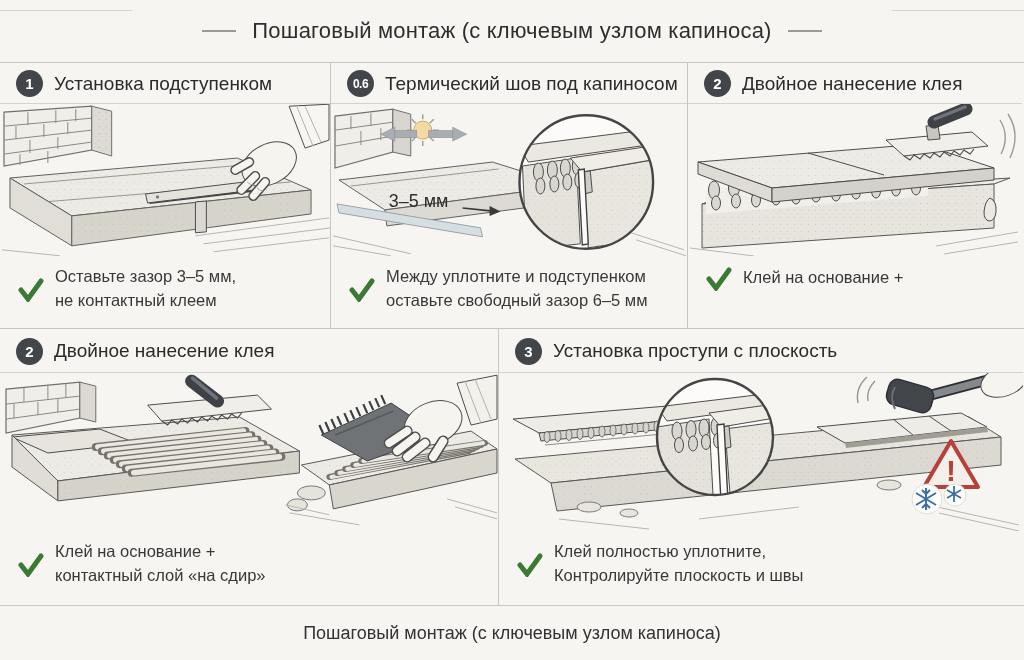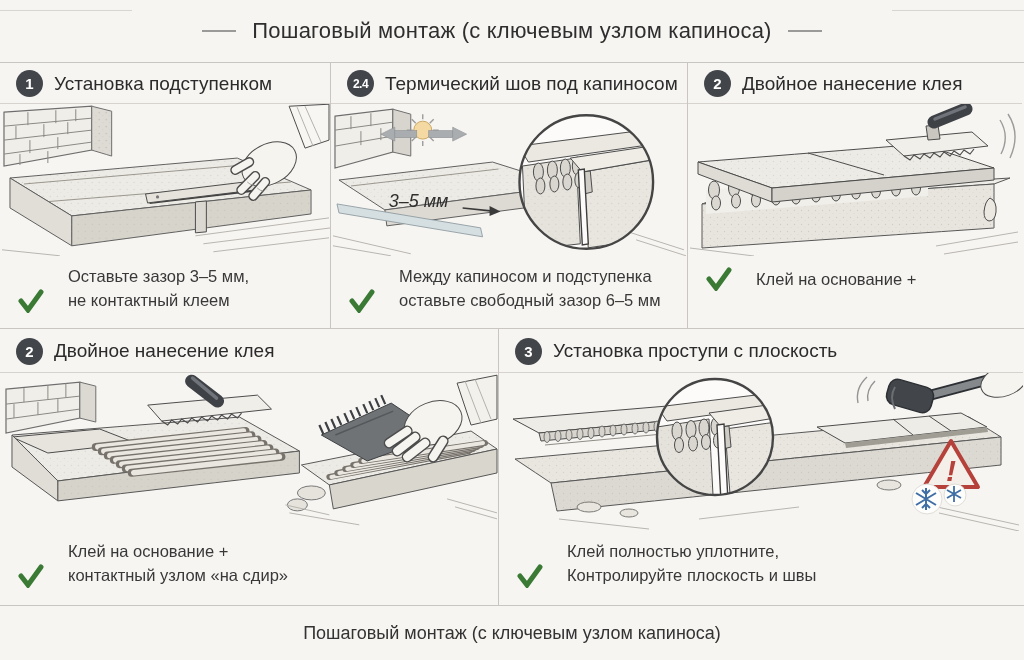--- a/index.html
+++ b/index.html
@@ -37,25 +37,25 @@
   }
   .row2 .panel-header{height:44px;}
   .badge{
     width:27px;height:27px;border-radius:50%;background:#42464a;color:#fff;
     display:flex;align-items:center;justify-content:center;
     font-size:15px;font-weight:bold;flex-shrink:0;
   }
   .badge.small{font-size:12px;letter-spacing:-0.5px;}
   .panel-title{font-size:19px;color:#2b2b2b;white-space:nowrap;}
 
-  .ill{flex:0 0 auto;font-style:italic;}
+  .ill{flex:0 0 auto;}
   .ill svg{display:block;}
 
   .note{
-    display:flex;align-items:flex-end;gap:24px;
+    display:flex;align-items:center;gap:11px;
     padding:8px 10px 0 18px;
   }
   .note svg{flex-shrink:0;margin-top:3px;}
   .note-text{font-size:16.5px;line-height:1.48;color:#383838;}
 
   .footer-title{
     height:54px;display:flex;align-items:center;justify-content:center;
     font-size:18px;color:#333;
   }
 </style>
@@ -123,21 +123,21 @@
       </svg>
       <div class="note-text">
         <div>Оставьте зазор 3–5 мм,</div>
         <div>не контактный клеем</div>
       </div>
     </div>
   </div>
 
   <div class="panel p2 vline">
     <div class="panel-header">
-      <span class="badge small">2.4</span>
+      <span class="badge small">0.6</span>
       <span class="panel-title">Термический шов под капиносом</span>
     </div>
     <div class="ill">
       <svg width="100%" height="152" viewBox="0 0 357 152" preserveAspectRatio="xMidYMid meet">
         <defs>
           <pattern id="st2" width="7" height="7" patternUnits="userSpaceOnUse">
             <circle cx="1.5" cy="1.5" r="0.7" fill="#bdbab4"></circle>
               <circle cx="5" cy="4.5" r="0.5" fill="#ccc9c3"></circle>
           </pattern>
           <clipPath id="mag2">
@@ -196,21 +196,21 @@
           </g>
           <circle cx="256" cy="78" r="67" fill="none" stroke="#454545" stroke-width="2.4"></circle>
         </g>
       </svg>
     </div>
     <div class="note">
       <svg width="26" height="24" viewBox="0 0 26 24">
         <path d="M3,12 10,21 23,3" stroke="#3a7a35" stroke-width="5" fill="none" stroke-linecap="round"></path>
       </svg>
       <div class="note-text">
-        <div>Между капиносом и подступенка</div>
+        <div>Между уплотните и подступенком</div>
         <div>оставьте свободный зазор 6–5 мм</div>
       </div>
     </div>
   </div>
 
   <div class="panel p3">
     <div class="panel-header">
       <span class="badge">2</span>
       <span class="panel-title">Двойное нанесение клея</span>
     </div>
@@ -368,21 +368,21 @@
         </g>
         <path d="M448,126 498,140 M456,134 498,146" stroke="#b9b6b0" stroke-width="1" fill="none"></path>
       </svg>
     </div>
     <div class="note">
       <svg width="26" height="24" viewBox="0 0 26 24">
         <path d="M3,12 10,21 23,3" stroke="#3a7a35" stroke-width="5" fill="none" stroke-linecap="round"></path>
       </svg>
       <div class="note-text">
         <div>Клей на основание +</div>
-        <div>контактный узлом «на сдир»</div>
+        <div>контактный слой «на сдир»</div>
       </div>
     </div>
   </div>
 
   <div class="panel p5">
     <div class="panel-header">
       <span class="badge">3</span>
       <span class="panel-title">Установка проступи с плоскость</span>
     </div>
     <div class="ill">

